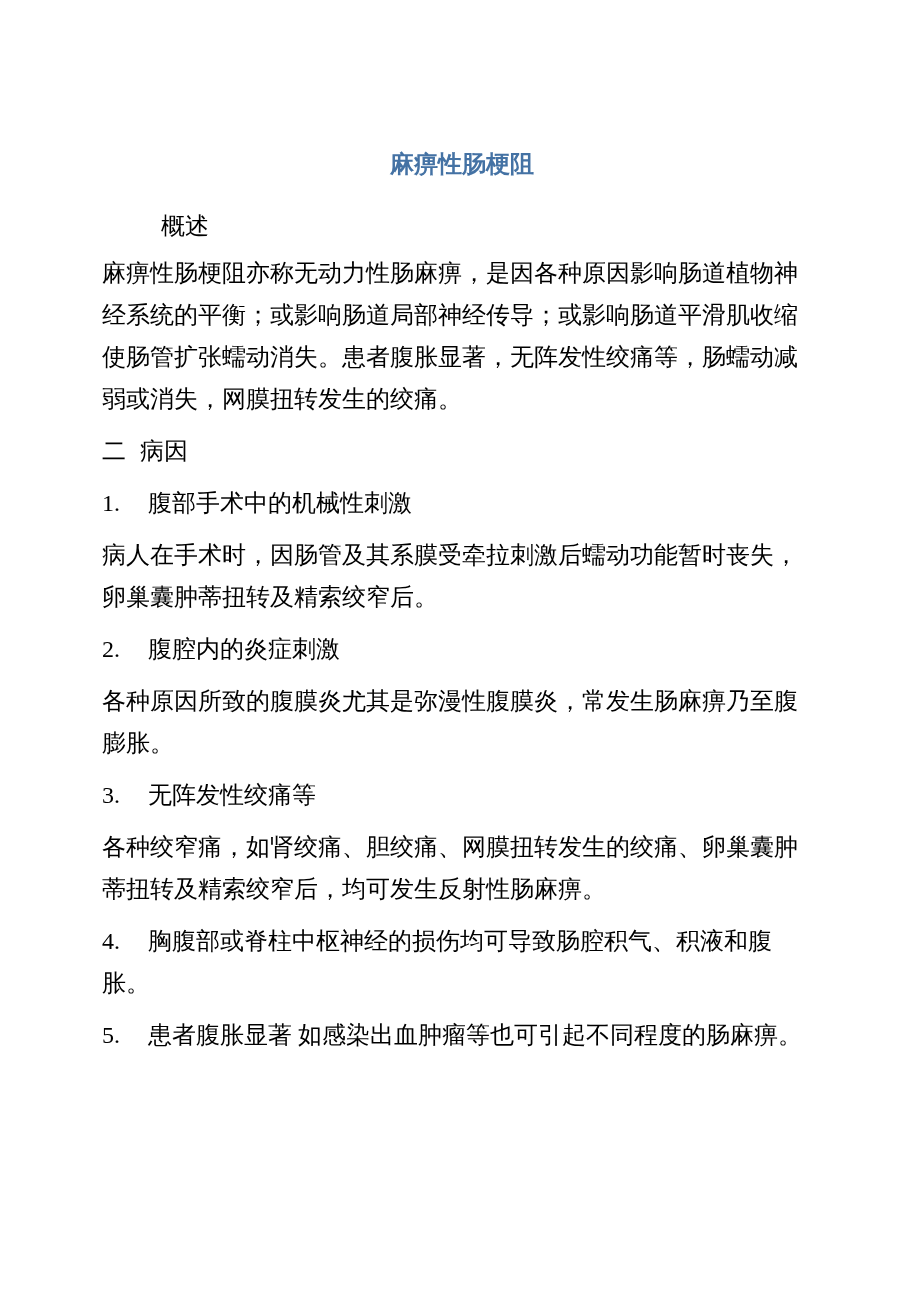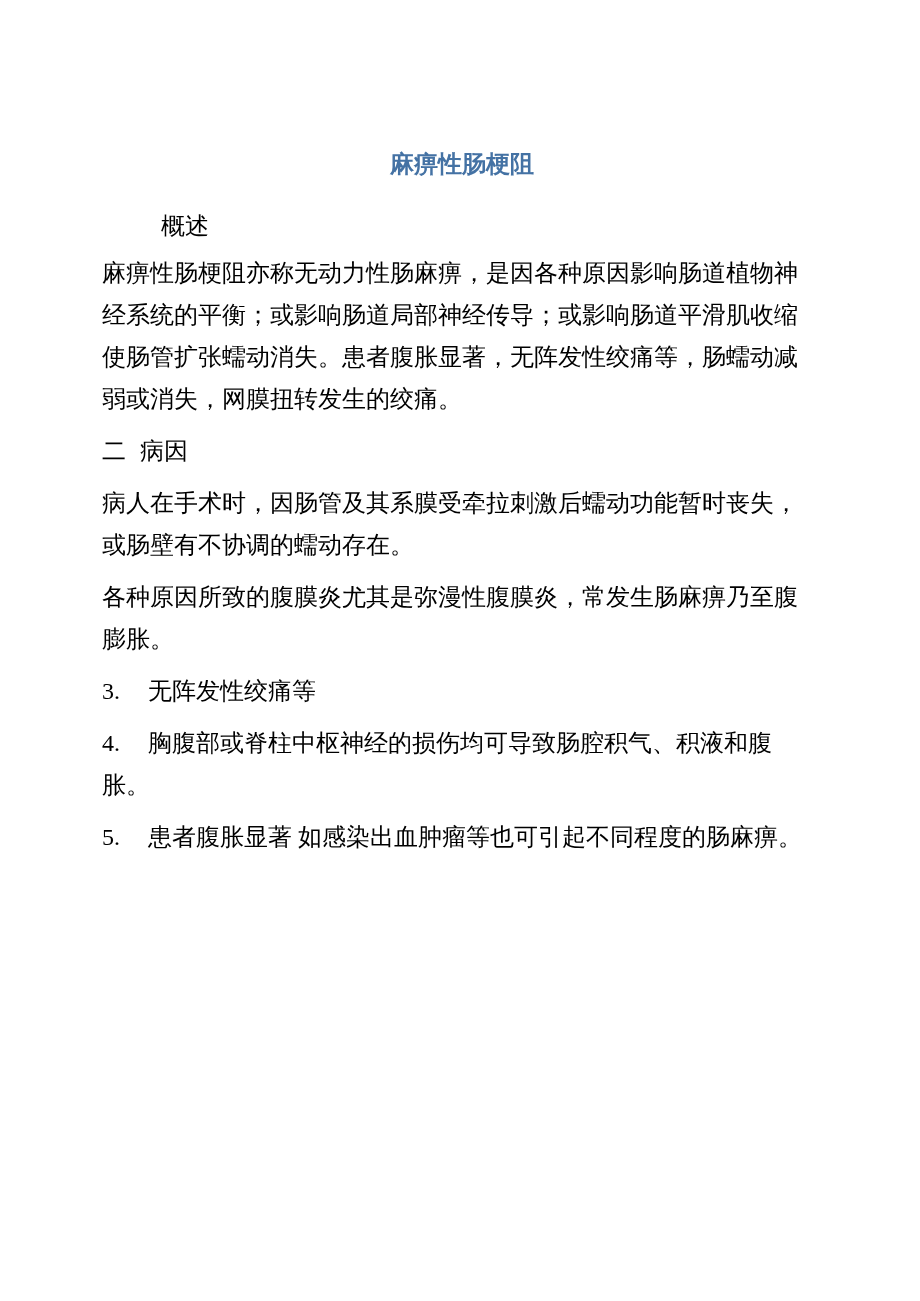--- a/index.html
+++ b/index.html
@@ -54,27 +54,30 @@
 
     <div class="doc-title" style="color: rgb(68, 114, 164);">麻痹性肠梗阻</div>
 
     <div class="par overview-heading">概述</div>
 
     <div class="par">麻痹性肠梗阻亦称无动力性肠麻痹，是因各种原因影响肠道植物神经系统的平衡；或影响肠道局部神经传导；或影响肠道平滑肌收缩使肠管扩张蠕动消失。患者腹胀显著，无阵发性绞痛等，肠蠕动减弱或消失，网膜扭转发生的绞痛。</div>
 
     <div class="par"><span class="marker-cn">二</span><span>病因</span></div>
 
 
+    <div class="par"><span class="marker-num">1.</span><span>腹部手术中的机械性刺激</span></div>
 
-    <div class="par">病人在手术时，因肠管及其系膜受牵拉刺激后蠕动功能暂时丧失，或肠壁有不协调的蠕动存在。</div>
+    <div class="par">病人在手术时，因肠管及其系膜受牵拉刺激后蠕动功能暂时丧失，卵巢囊肿蒂扭转及精索绞窄后。</div>
 
+    <div class="par"><span class="marker-num">2.</span><span>腹腔内的炎症刺激</span></div>
 
     <div class="par">各种原因所致的腹膜炎尤其是弥漫性腹膜炎，常发生肠麻痹乃至腹膨胀。</div>
 
     <div class="par"><span class="marker-num">3.</span><span>无阵发性绞痛等</span></div>
 
+    <div class="par">各种绞窄痛，如肾绞痛、胆绞痛、网膜扭转发生的绞痛、卵巢囊肿蒂扭转及精索绞窄后，均可发生反射性肠麻痹。</div>
 
     <div class="par"><span class="marker-num">4.</span><span>胸腹部或脊柱中枢神经的损伤均可导致肠腔积气、积液和腹胀。</span></div>
 
     <div class="par"><span class="marker-num">5.</span><span>患者腹胀显著 如感染出血肿瘤等也可引起不同程度的肠麻痹。</span></div>
 
   </div>
 </div>
 
 </body></html>

